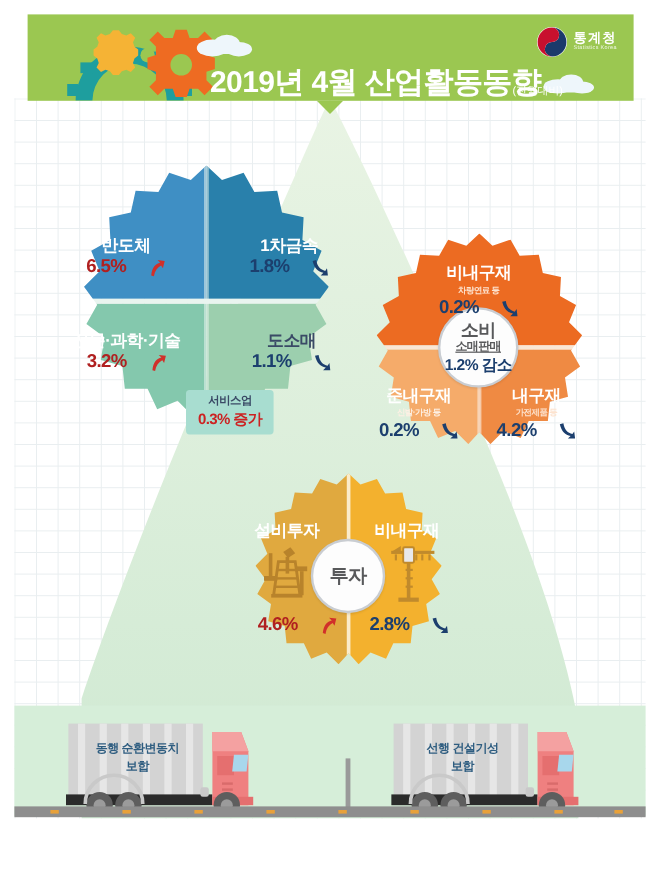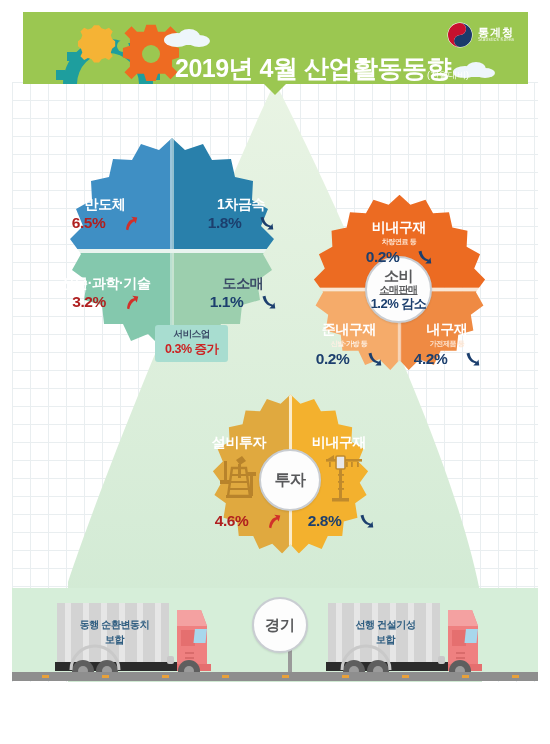--- a/index.html
+++ b/index.html
@@ -519,23 +519,20 @@
     <circle cx="134" cy="71" r="11" fill="#5e5e5e"></circle>
       <circle cx="134" cy="71" r="5" fill="#9b9b9b"></circle>
     <path d="M16 70 A14 14 0 0 1 64 70" fill="none" stroke="#c9c9c9" stroke-width="3"></path>
   </svg>
   <div class="truck-text" style="left:333px; top:618px; width:105px;">
     <div>선행 건설기성</div>
     <div>보합</div>
   </div>
 
   <div class="sign-post"></div>
-  <div class="sign">
-    <span>경기</span>
-  </div>
 
   <div class="road">
     <div class="road-dash" style="left:30px;"></div>
       <div class="road-dash" style="left:90px;"></div>
     <div class="road-dash" style="left:150px;"></div>
       <div class="road-dash" style="left:210px;"></div>
     <div class="road-dash" style="left:270px;"></div>
       <div class="road-dash" style="left:330px;"></div>
     <div class="road-dash" style="left:390px;"></div>
       <div class="road-dash" style="left:450px;"></div>

